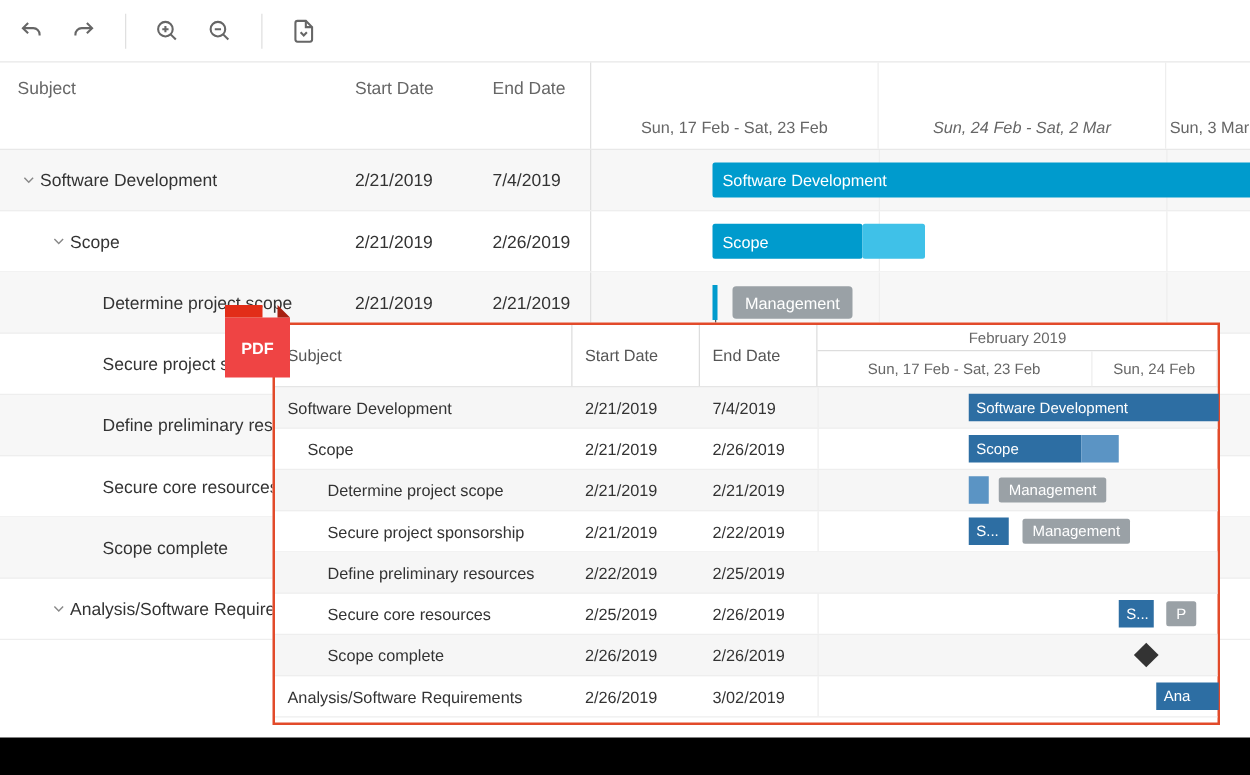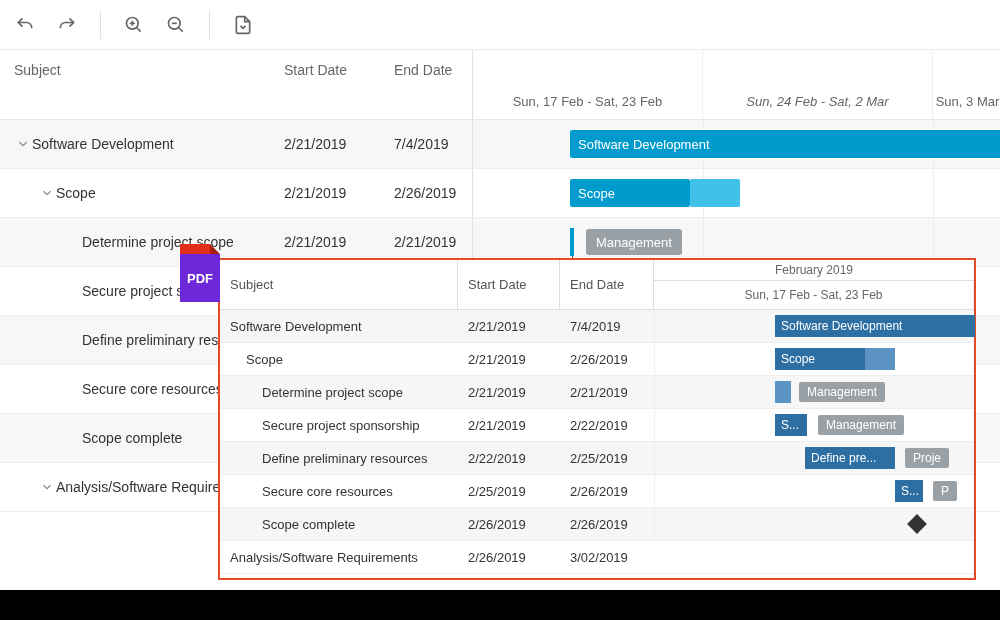--- a/index.html
+++ b/index.html
@@ -27,21 +27,21 @@
 .bar { position: absolute; top: 10px; height: 28px; border-radius: 2px; color: #fff; font-size: 13px; display: flex; align-items: center; padding: 0 8px; overflow: hidden; white-space: nowrap; }
 .bar.main { background: #009bcd; }
 .bar.scope { background: #009bcd; }
 .bar.scope-ext { background: #3fc1e8; }
 .label-gray { position: absolute; top: 11px; height: 26px; background: #9aa1a6; color: #fff; font-size: 13px; border-radius: 3px; display: flex; align-items: center; padding: 0 10px; }
 .tick { position: absolute; top: 10px; width: 4px; height: 28px; background: #009bcd; }
 .vline { position: absolute; width: 1px; background: #eee; top: 0; bottom: 0; }
 
 
 .pdf-wrap { position: absolute; left: 218px; top: 258px; width: 758px; height: 322px; border: 2px solid #e24a2a; background: #fff; }
-.pdf-badge { position: absolute; left: -40px; top: -6px; width: 40px; height: 48px; background: #6d28d9; color: #fff; font-weight: bold; font-size: 13px; display: flex; align-items: center; justify-content: center; }
+.pdf-badge { position: absolute; left: -40px; top: -6px; width: 52px; height: 48px; background: #ef4444; color: #fff; font-weight: bold; font-size: 13px; display: flex; align-items: center; justify-content: center; }
 .pdf-badge::before { content:""; position:absolute; top:-10px; left:0; width:30px; height:10px; background:#e22d18; }
 .pdf-badge::after { content:""; position:absolute; top:-10px; right:0; border-left:10px solid #a81f10; border-top:10px solid transparent; }
 .pdf-head { display: flex; height: 50px; border-bottom: 1px solid #ddd; }
 .pdf-head .pcol { font-size: 13px; color: #555; padding: 6px 10px; border-right: 1px solid #ddd; display:flex; flex-direction:column; justify-content:center; }
 .pdf-head .psubj { width: 238px; }
 .pdf-head .pstart { width: 102px; }
 .pdf-head .pend { width: 94px; }
 .pdf-head .ptl { flex:1; display:flex; flex-direction:column; }
 .pdf-head .ptl .month { text-align:center; font-size:12px; color:#666; border-bottom:1px solid #ddd; padding:3px 0; }
 .pdf-head .ptl .weeks { display:flex; flex:1; }
@@ -232,20 +232,21 @@
   <div class="pdf-wrap">
     <div class="pdf-badge">PDF</div>
     <div class="pdf-head">
       <div class="pcol psubj">Subject</div>
       <div class="pcol pstart">Start Date</div>
       <div class="pcol pend">End Date</div>
       <div class="ptl">
         <div class="month">February 2019</div>
         <div class="weeks" id="pdfWeeks">
             <div style="flex: 2.2 1 0%;">Sun, 17 Feb - Sat, 23 Feb</div>
+            <div style="flex: 1 1 0%;">Sun, 24 Feb</div>
           </div>
       </div>
     </div>
     <div id="pdfRows">
         <div class="prow alt">
           <div class="psubj" style="padding-left: 10px;">Software Development</div>
           <div class="pstart">2/21/2019</div>
           <div class="pend">7/4/2019</div>
           <div class="pgantt">
             <div class="pbar" style="left: 120px; width: 200px;">Software Development</div>
@@ -275,24 +276,20 @@
           <div class="pend">2/22/2019</div>
           <div class="pgantt">
             <div class="pbar" style="left: 120px; width: 32px;">S...</div>
             <div class="plabel" style="left: 163px;">Management</div>
           </div>
         </div>
         <div class="prow alt">
           <div class="psubj" style="padding-left: 42px;">Define preliminary resources</div>
           <div class="pstart">2/22/2019</div>
           <div class="pend">2/25/2019</div>
-          <div class="pgantt">
-            <div class="pbar" style="left: 150px; width: 90px;">Define pre...</div>
-            <div class="plabel" style="left: 250px;">Proje</div>
-          </div>
         </div>
         <div class="prow">
           <div class="psubj" style="padding-left: 42px;">Secure core resources</div>
           <div class="pstart">2/25/2019</div>
           <div class="pend">2/26/2019</div>
           <div class="pgantt">
             <div class="pbar" style="left: 240px; width: 28px;">S...</div>
             <div class="plabel" style="left: 278px;">P</div>
           </div>
         </div>
@@ -301,16 +298,19 @@
           <div class="pstart">2/26/2019</div>
           <div class="pend">2/26/2019</div>
           <div class="pgantt">
             <div class="diamond" style="left: 255px;"></div>
           </div>
         </div>
         <div class="prow">
           <div class="psubj" style="padding-left: 10px;">Analysis/Software Requirements</div>
           <div class="pstart">2/26/2019</div>
           <div class="pend">3/02/2019</div>
+          <div class="pgantt">
+            <div class="pbar" style="left: 270px; width: 50px;">Ana</div>
+          </div>
         </div>
       </div>
   </div>
 </div>
 
 </body></html>

